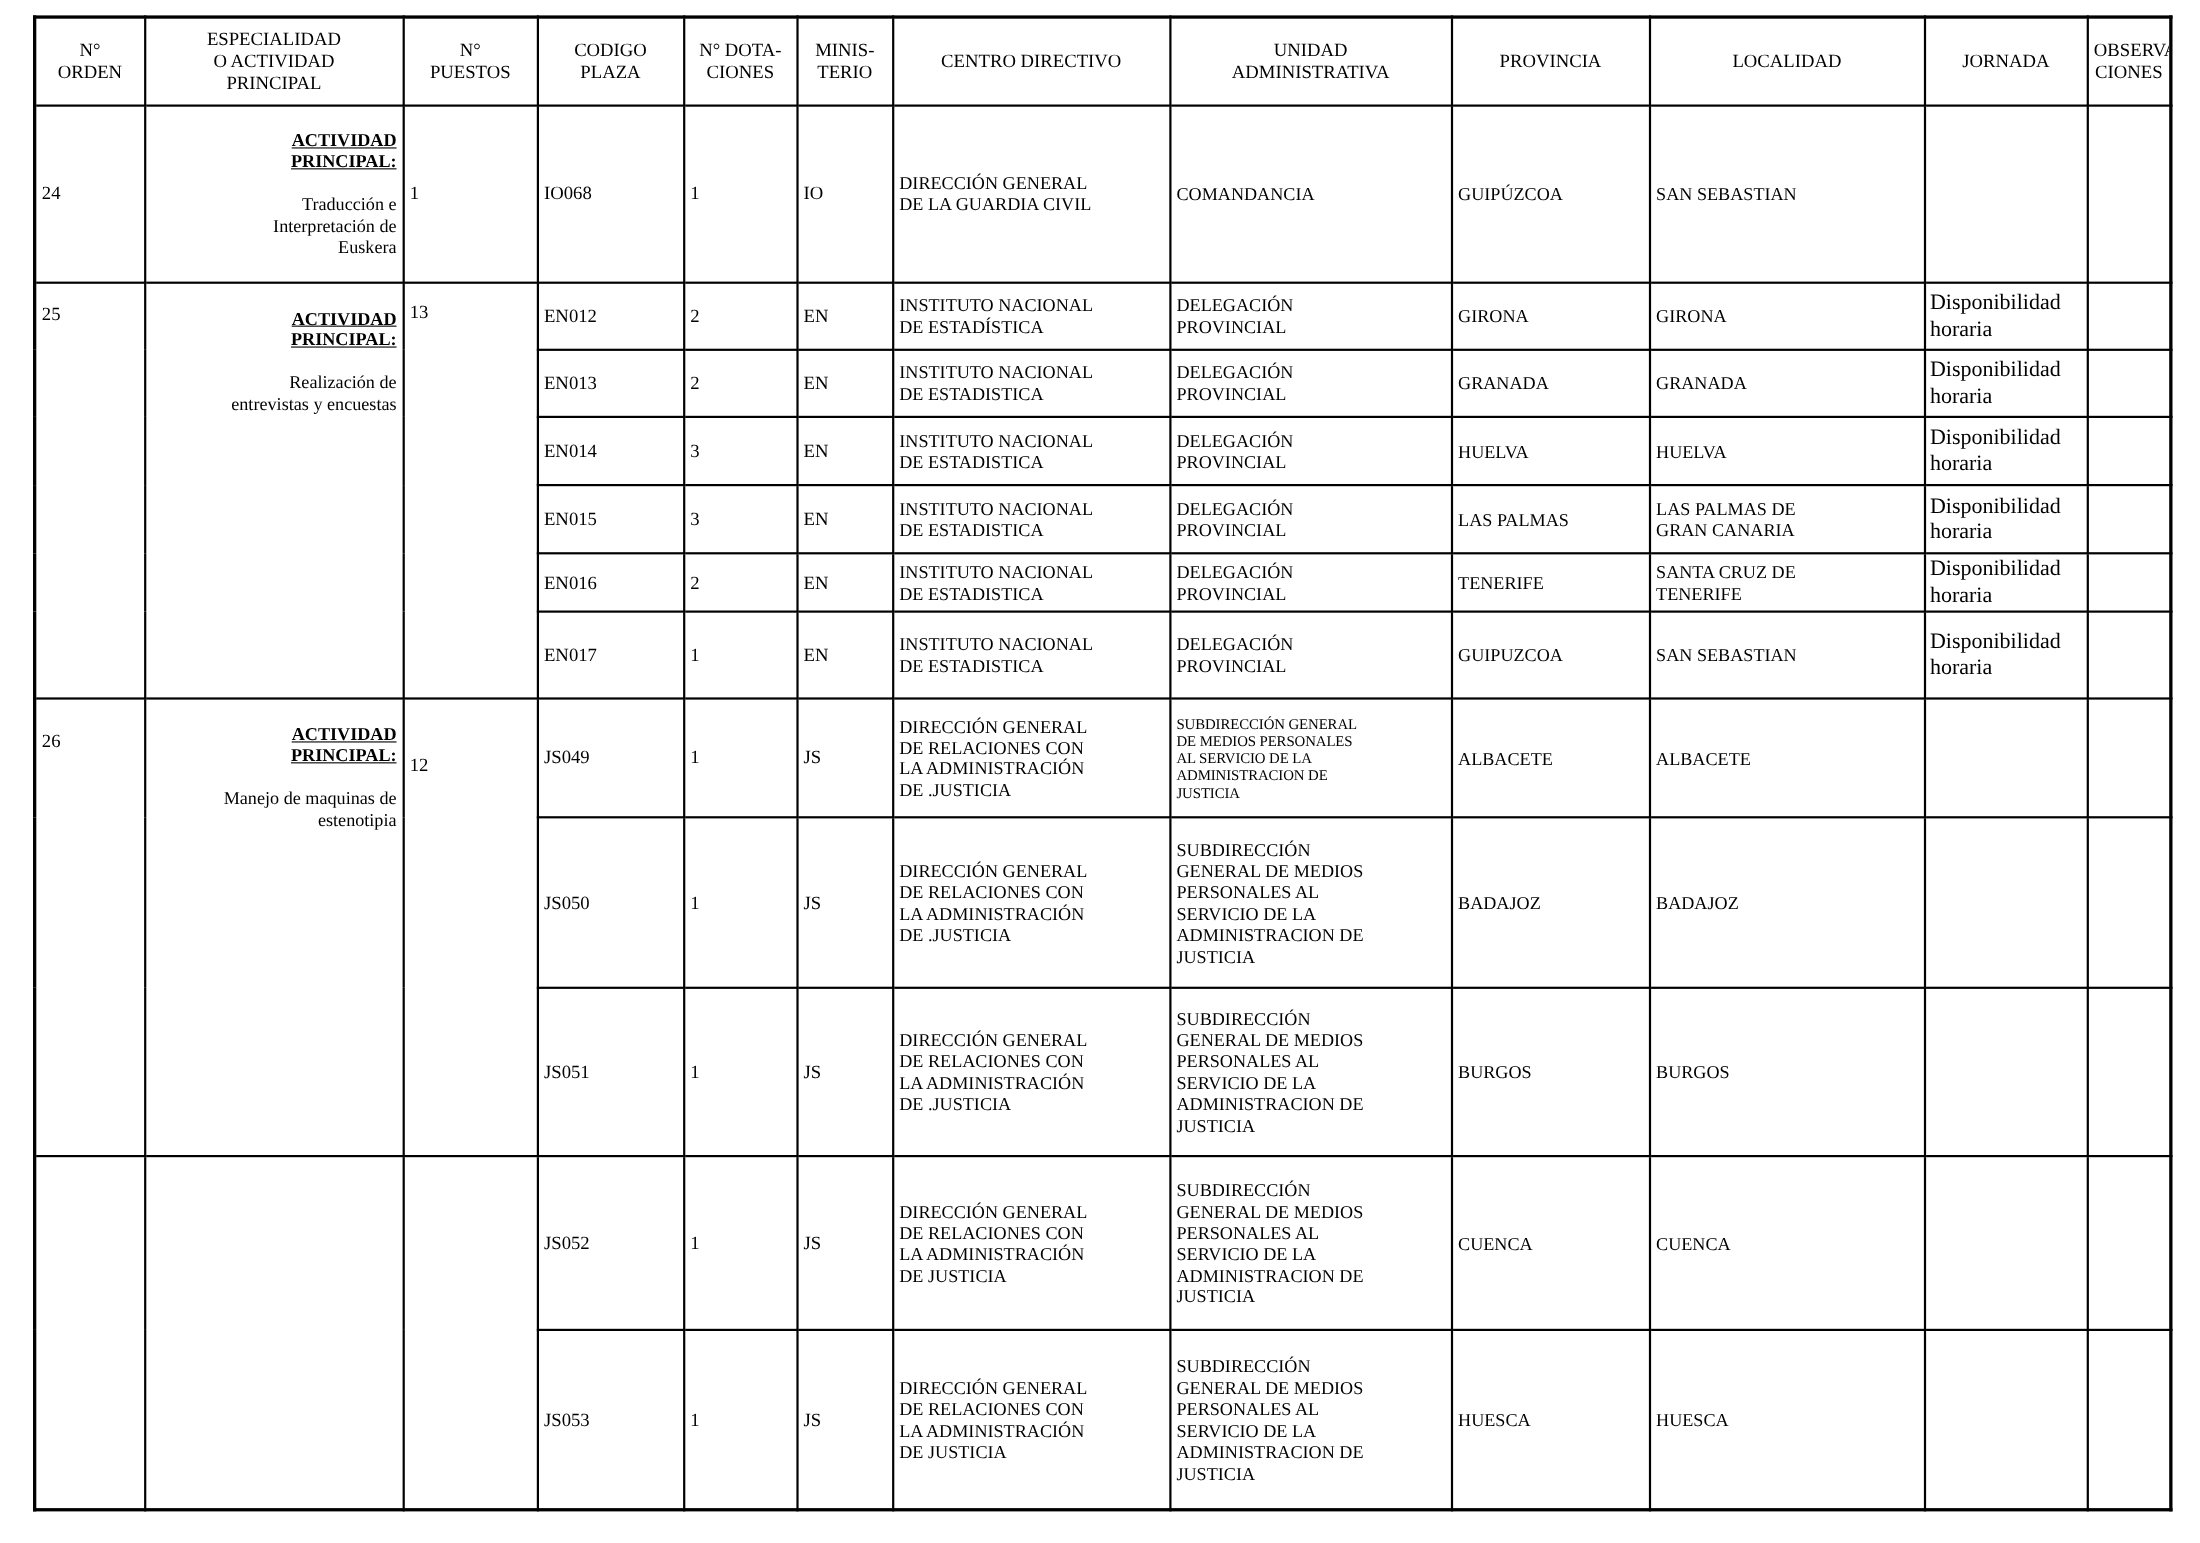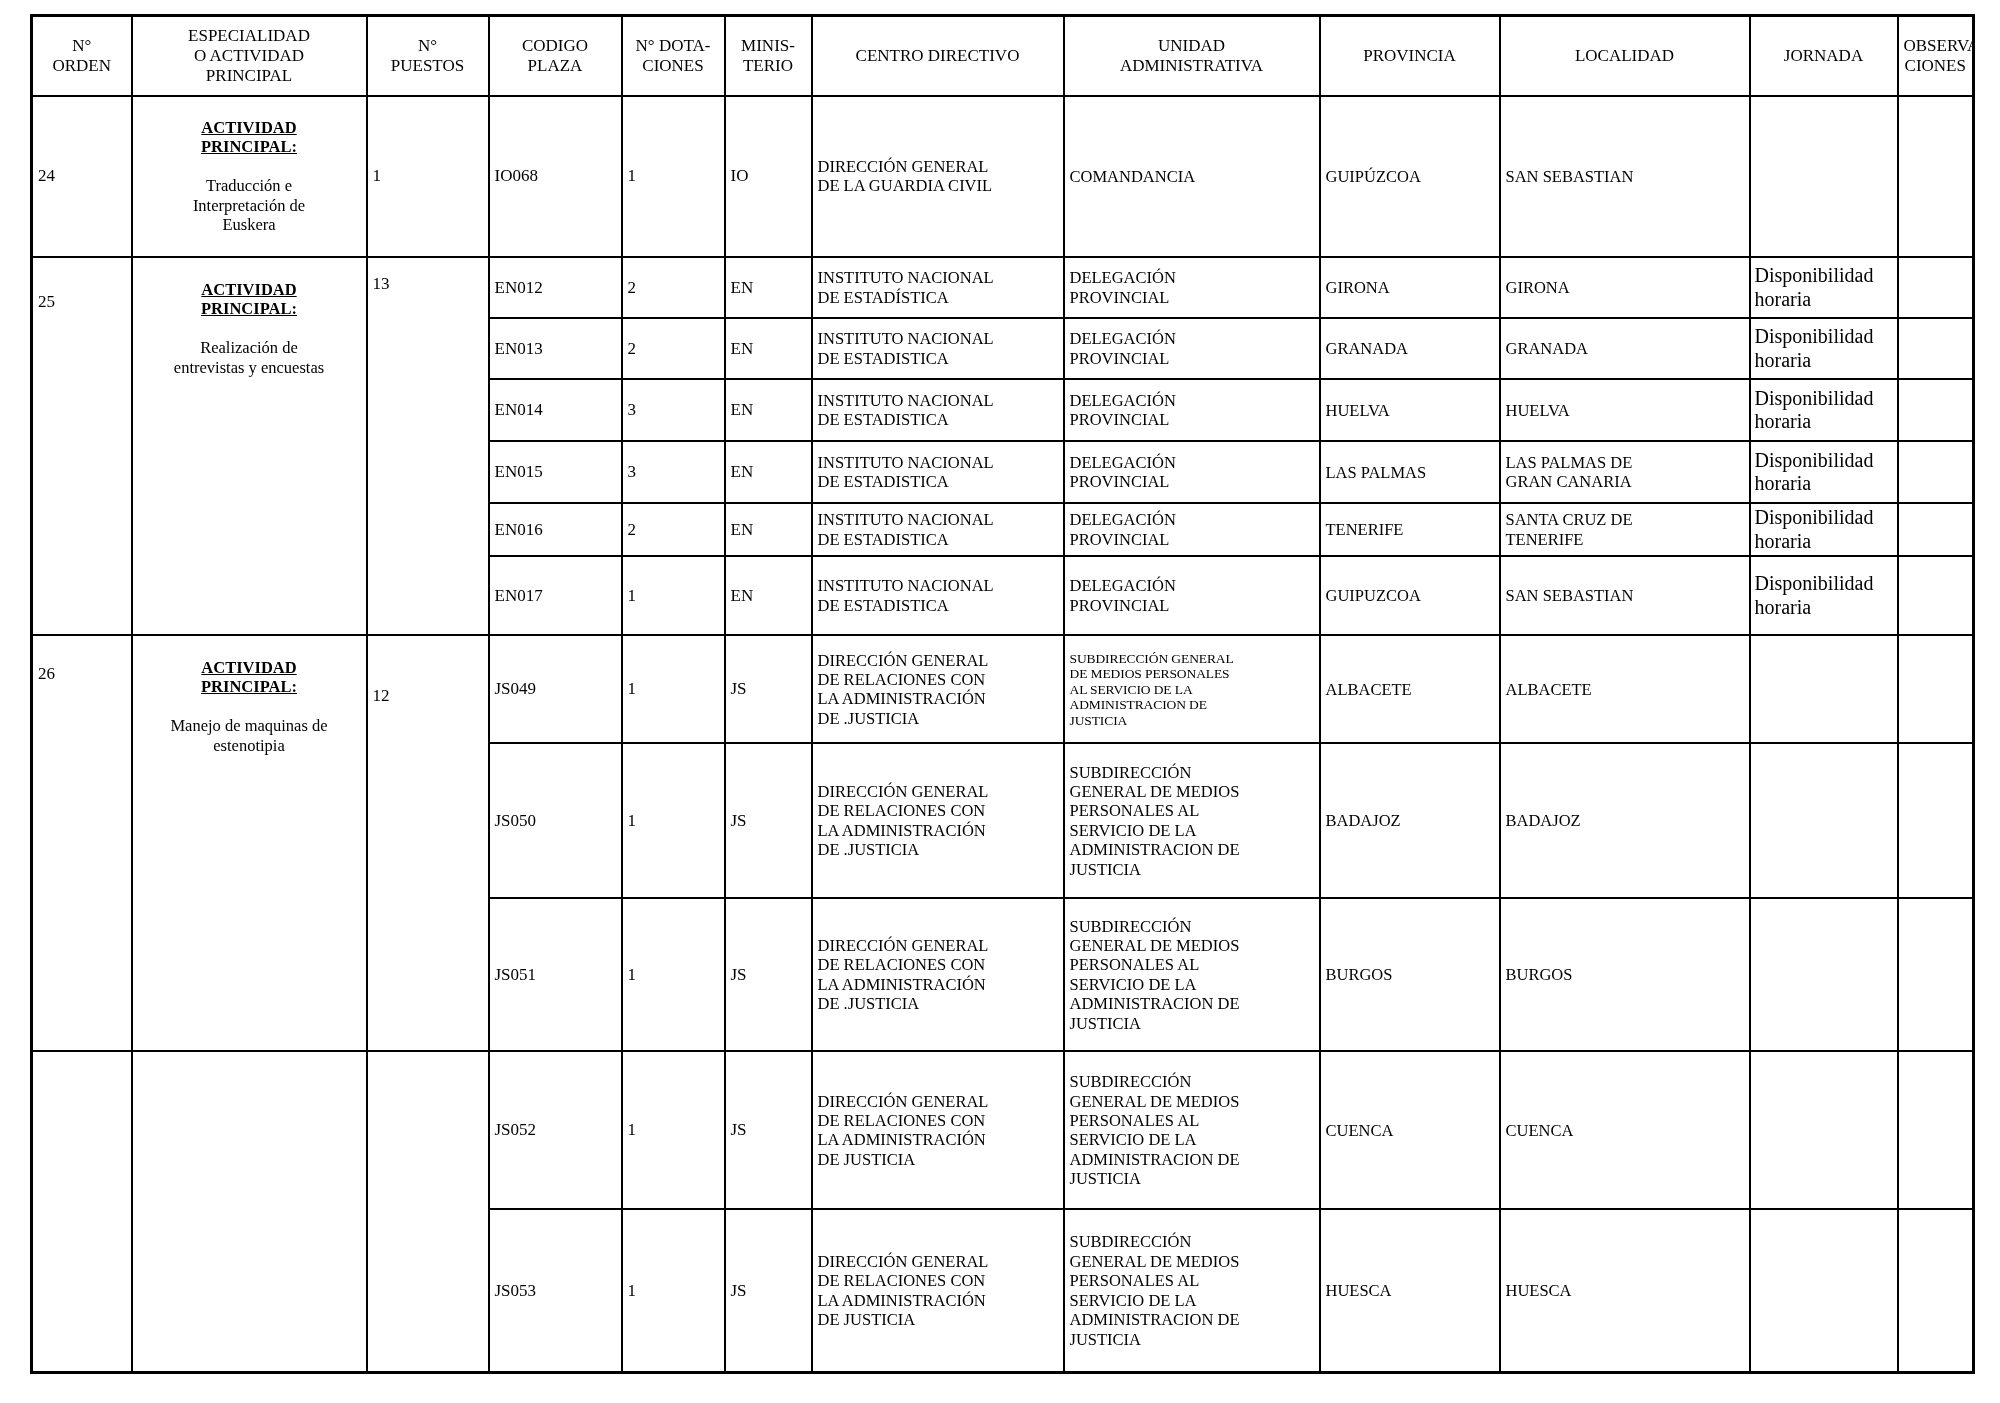--- a/index.html
+++ b/index.html
@@ -25,21 +25,21 @@
     vertical-align: middle;
     white-space: pre-line;
     overflow: hidden;
     line-height: 1.18;
   }
   th { font-size: 17px; font-weight: 400; text-align: center; vertical-align: middle; }
   td { font-size: 17px; }
   .ctr  { text-align: left; }
   .top  { vertical-align: top; }
   .txt  { font-size: 16.5px; text-align: left; }
-  .esp  { font-size: 16.5px; text-align: center; }
+  .esp  { font-size: 16.5px; text-align: right; }
   .jorn { font-size: 20px; text-align: left; padding-left: 4px; }
   .act-title { display: block; font-weight: bold; text-decoration: underline; }
   .act-desc  { display: block; }
   .small { font-size: 13.5px; line-height: 1.14; letter-spacing: -0.1px; }
 </style>
 </head>
 <body>
 
 <div class="sheet">
 <table class="doc">
@@ -102,21 +102,21 @@
       <td class="txt">DIRECCIÓN GENERAL
 DE LA GUARDIA CIVIL</td>
       <td class="txt">COMANDANCIA</td>
       <td class="txt">GUIPÚZCOA</td>
       <td class="txt">SAN SEBASTIAN</td>
       <td class="jorn"></td>
       <td class="txt"></td>
     </tr>
 
     <tr style="height:61px">
-      <td class="ctr top" rowspan="6" style="padding-top:34px">25</td>
+      <td class="ctr top" rowspan="6" style="padding-top:18px">25</td>
       <td class="esp top" rowspan="6">
         <span class="act-title">ACTIVIDAD
 PRINCIPAL:</span>
         <span class="act-desc">Realización de
 entrevistas y encuestas</span>
       </td>
       <td class="ctr top" rowspan="6" style="padding-top:16px">13</td>
       <td class="ctr">EN012</td>
       <td class="ctr">2</td>
       <td class="ctr">EN</td>

